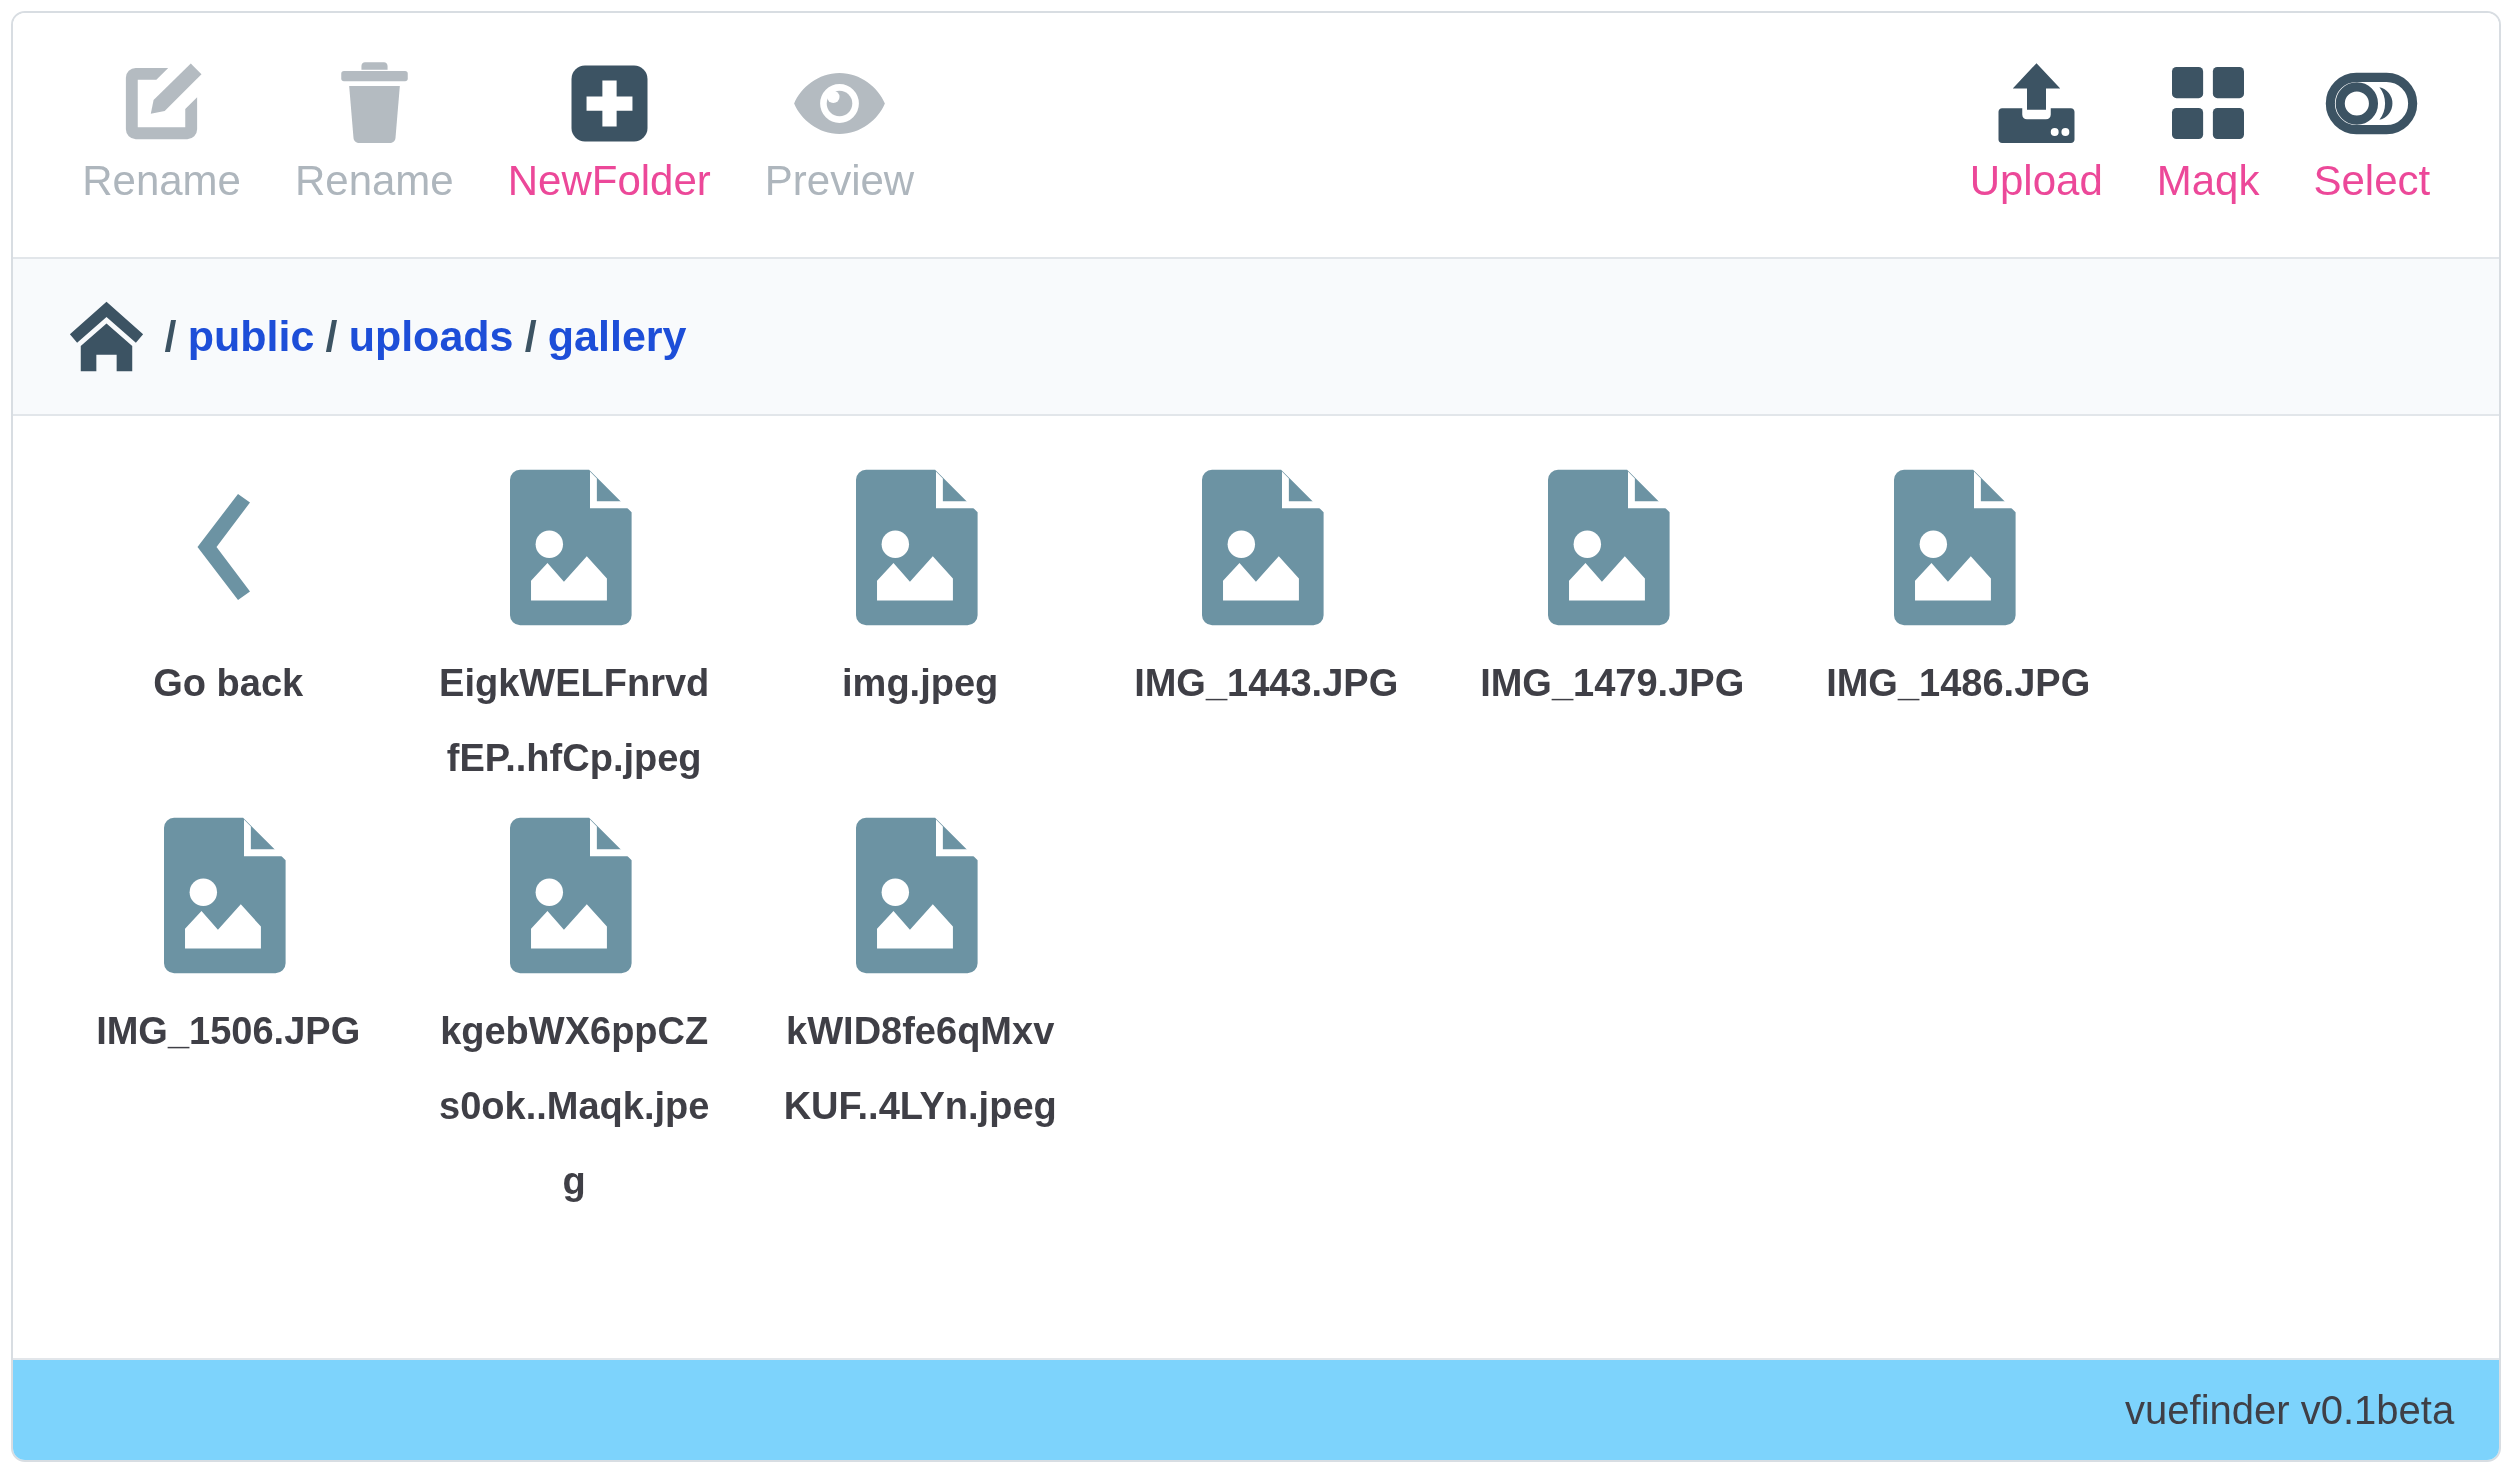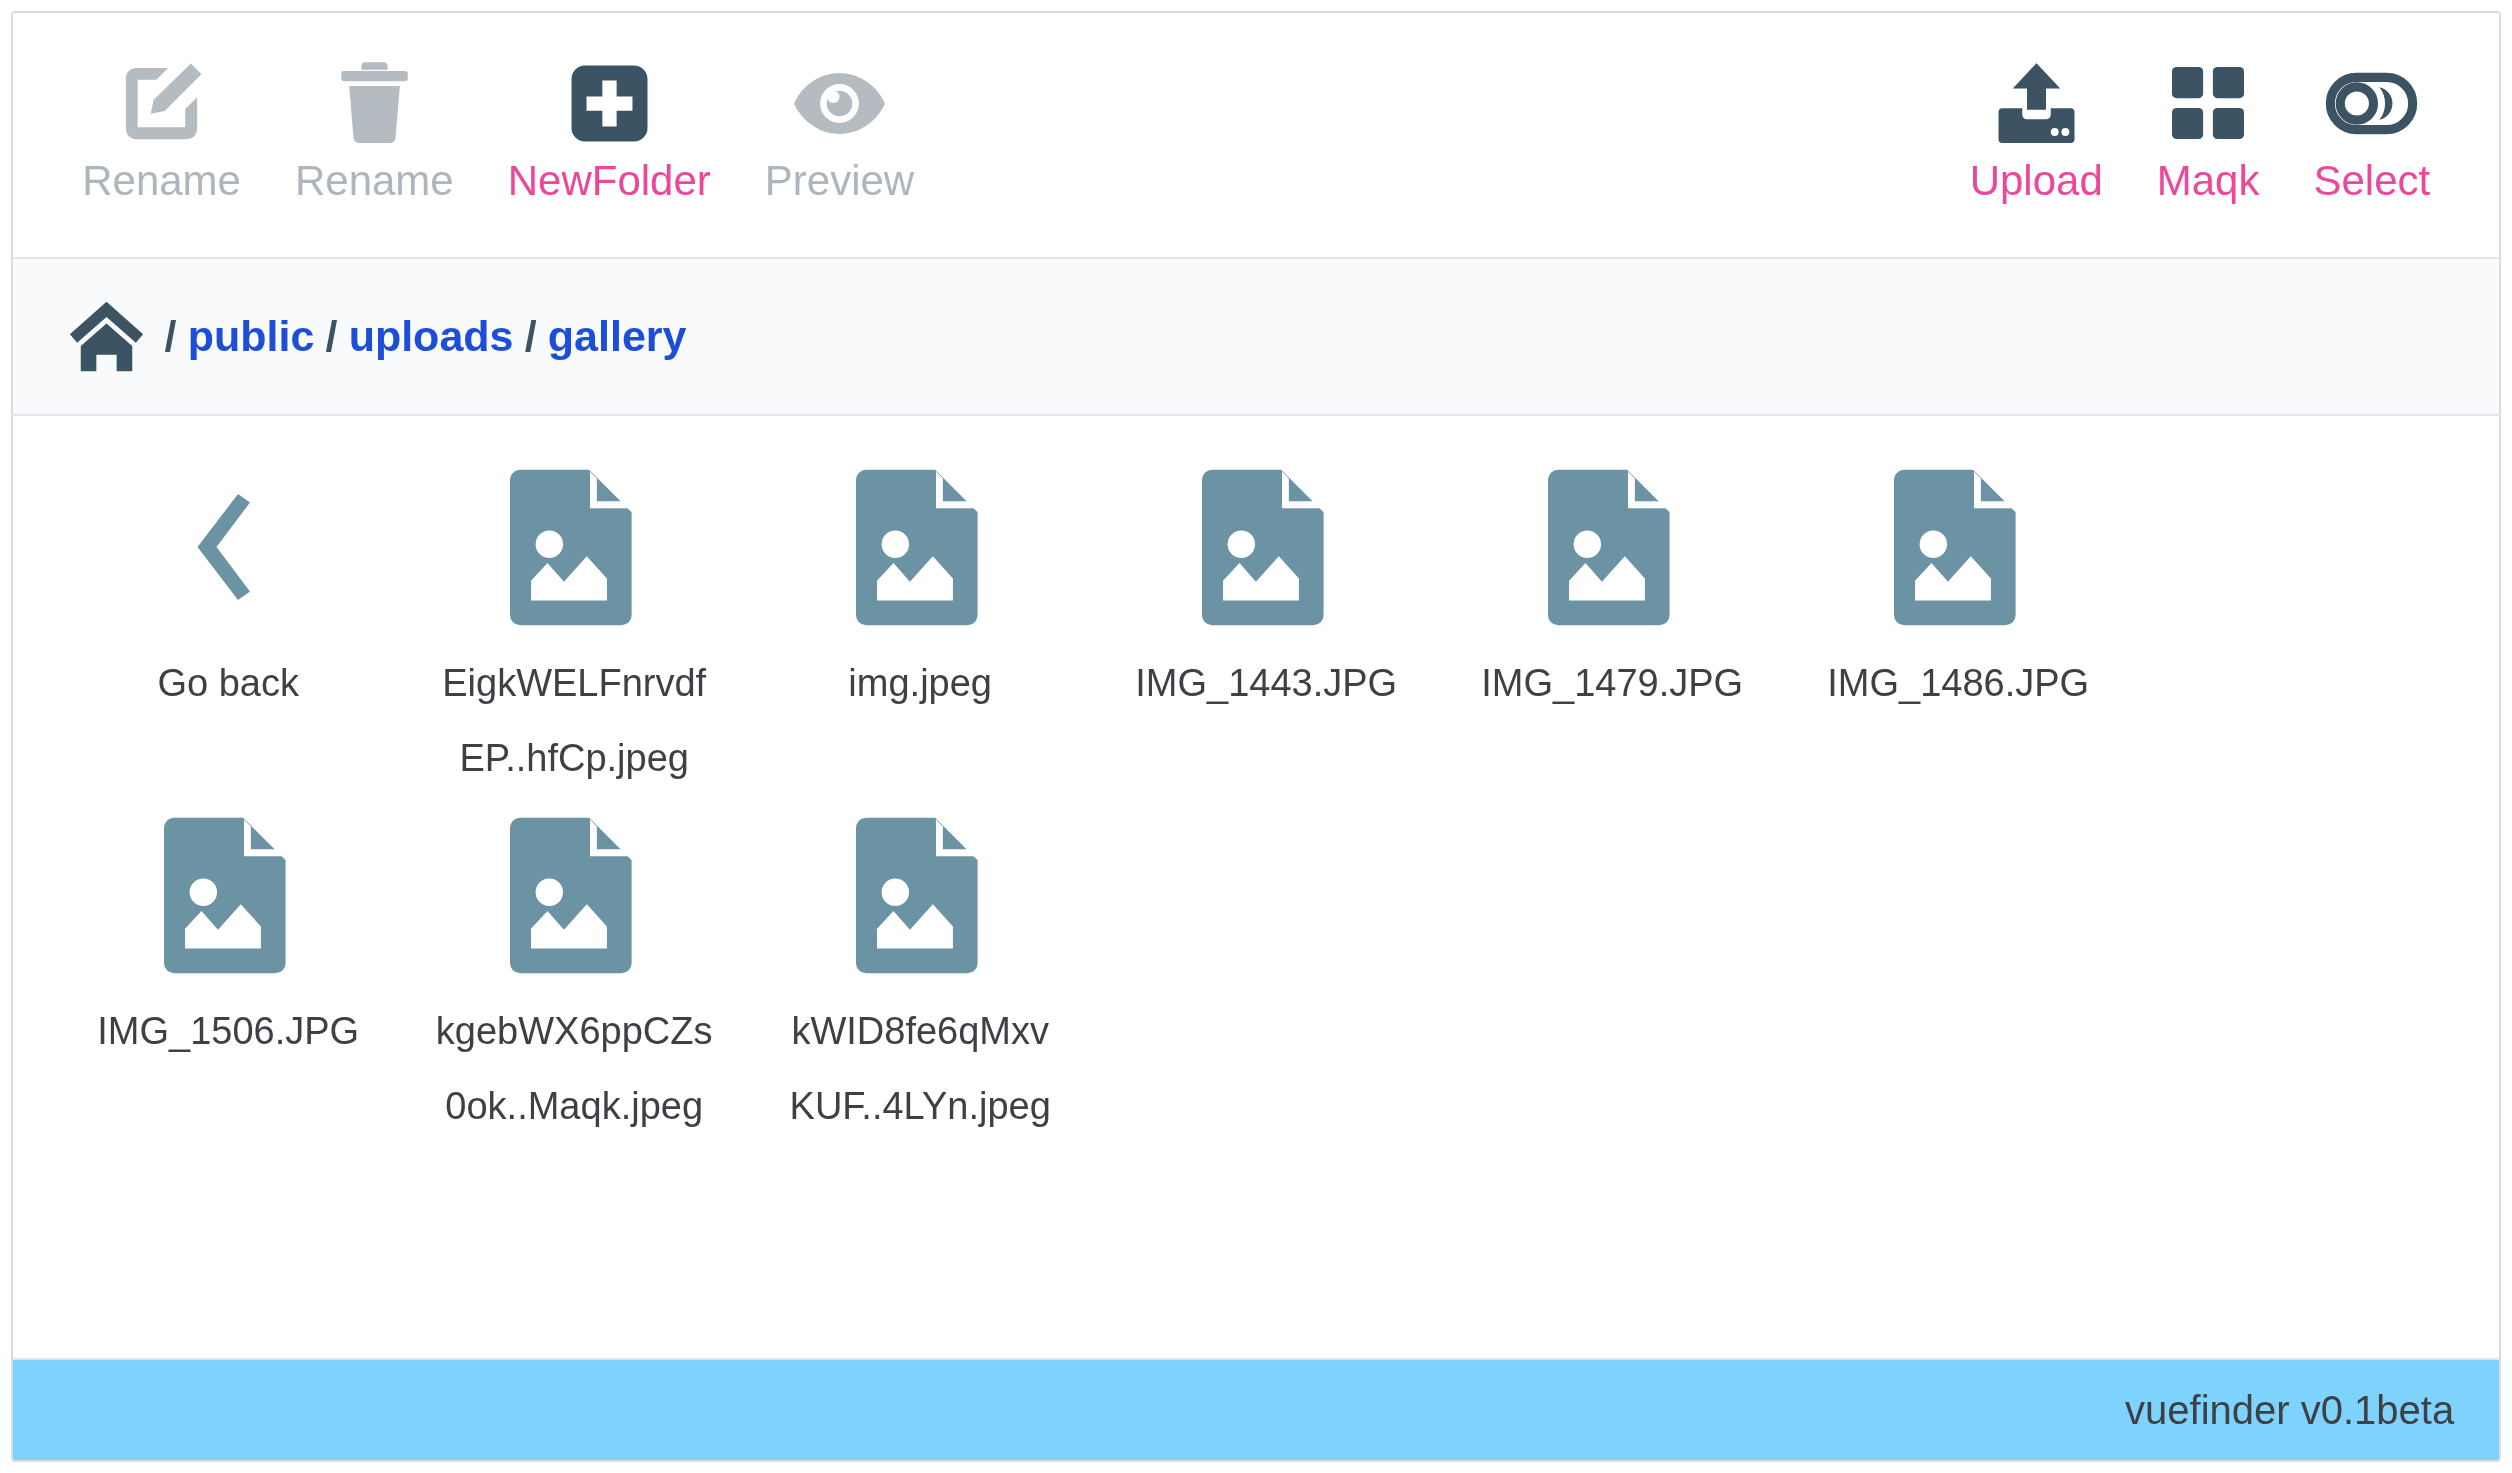--- a/index.html
+++ b/index.html
@@ -21,21 +21,21 @@
   }
 
   .finder {
     position: absolute;
     left: 11.2px;
     top: 11.2px;
     width: 2490px;
     height: 1451px;
     box-sizing: border-box;
     border: 2.4px solid #d8dde2;
-    border-radius: 4px;
+    border-radius: 14px;
     background: #ffffff;
     display: flex;
     flex-direction: column;
     overflow: hidden;
   }
 
   
   .toolbar {
     height: 246px;
     min-height: 246px;
@@ -127,20 +127,21 @@
     box-sizing: border-box;
     overflow: hidden;
   }
 
   .grid {
     display: grid;
     grid-template-columns: repeat(6, 346px);
     justify-content: start;
     column-gap: 0px;
     row-gap: 0px;
+    font-weight: bold;
   }
 
   .cell {
     width: 346px;
     display: flex;
     flex-direction: column;
     align-items: center;
     padding-top: 19px;
     cursor: pointer;
   }

